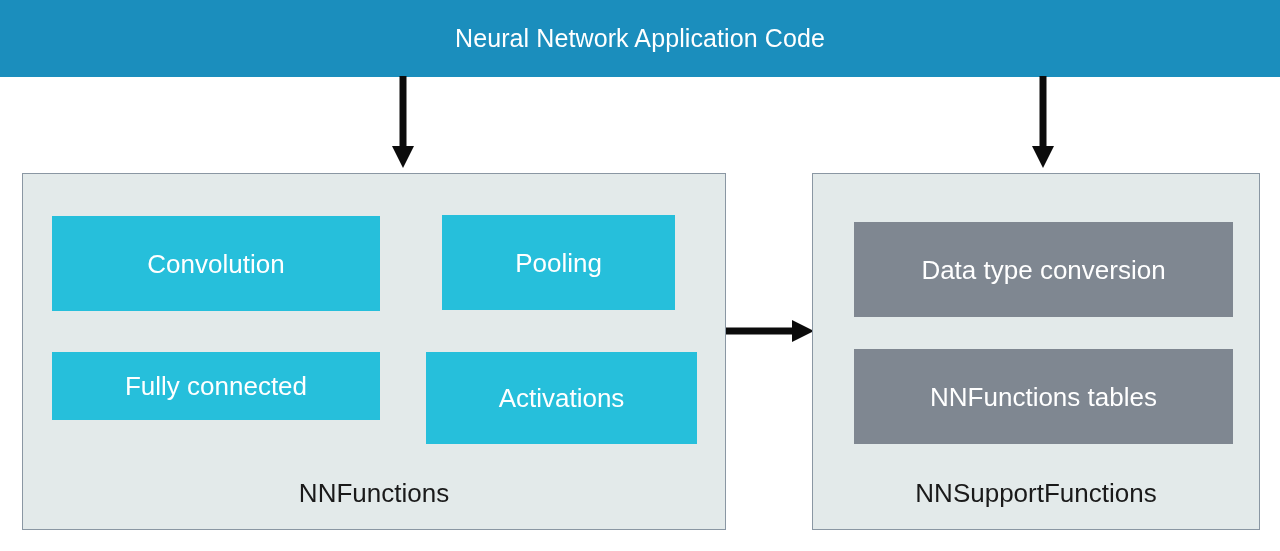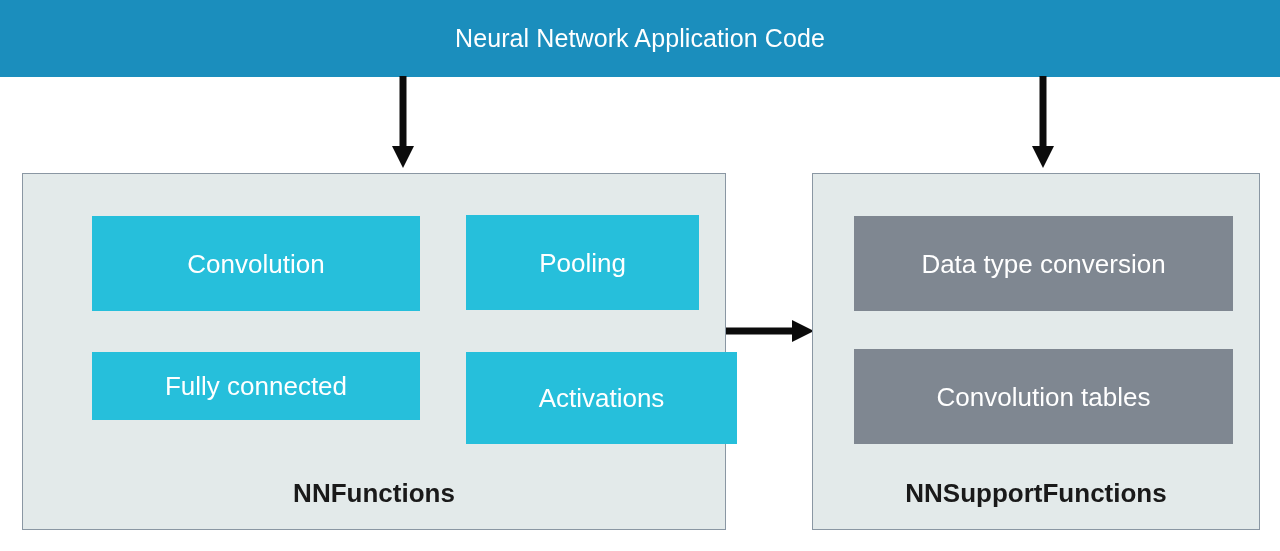--- a/index.html
+++ b/index.html
@@ -62,21 +62,21 @@
     width: 448px;
     height: 357px;
   }
   .group-label {
     position: absolute;
     left: 0;
     width: 100%;
     text-align: center;
     color: #1a1a1a;
     font-size: 26px;
-    font-weight: 700;
+    font-weight: 400;
     line-height: 1;
     white-space: nowrap;
   }
   #label-nnfunctions {
     top: 306px;
   }
   #label-nnsupportfunctions {
     top: 306px;
   }
 
@@ -88,56 +88,55 @@
     justify-content: center;
     box-sizing: border-box;
     color: #ffffff;
     font-size: 26px;
     font-weight: 400;
     line-height: 1;
     white-space: nowrap;
   }
   .block.cyan {
     background: #26bfdb;
-    margin-left: 40px;
   }
   .block.gray {
     background: #7f8791;
   }
 
   
   #block-convolution {
     left: 29px;
     top: 42px;
     width: 328px;
     height: 95px;
   }
   #block-pooling {
-    left: 403px;
+    left: 419px;
     top: 41px;
     width: 233px;
     height: 95px;
   }
   #block-fully-connected {
     left: 29px;
     top: 178px;
     width: 328px;
     height: 68px;
   }
   #block-activations {
     left: 403px;
     top: 178px;
     width: 271px;
     height: 92px;
   }
 
   
   #block-data-type-conversion {
     left: 41px;
-    top: 42px;
+    top: 48px;
     width: 379px;
     height: 95px;
   }
   #block-activation-tables {
     left: 41px;
     top: 175px;
     width: 379px;
     height: 95px;
   }
 
@@ -218,19 +217,19 @@
     <div class="group-label" id="label-nnfunctions">NNFunctions</div>
   </div>
 
   <div class="group-box" id="group-nnsupportfunctions">
 
     <div class="block gray" id="block-data-type-conversion">
       <span>Data type conversion</span>
     </div>
 
     <div class="block gray" id="block-activation-tables">
-      <span>Convolution tables</span>
+      <span>NNFunctions tables</span>
     </div>
 
     <div class="group-label" id="label-nnsupportfunctions">NNSupportFunctions</div>
   </div>
 
 </div>
 
 </body></html>

